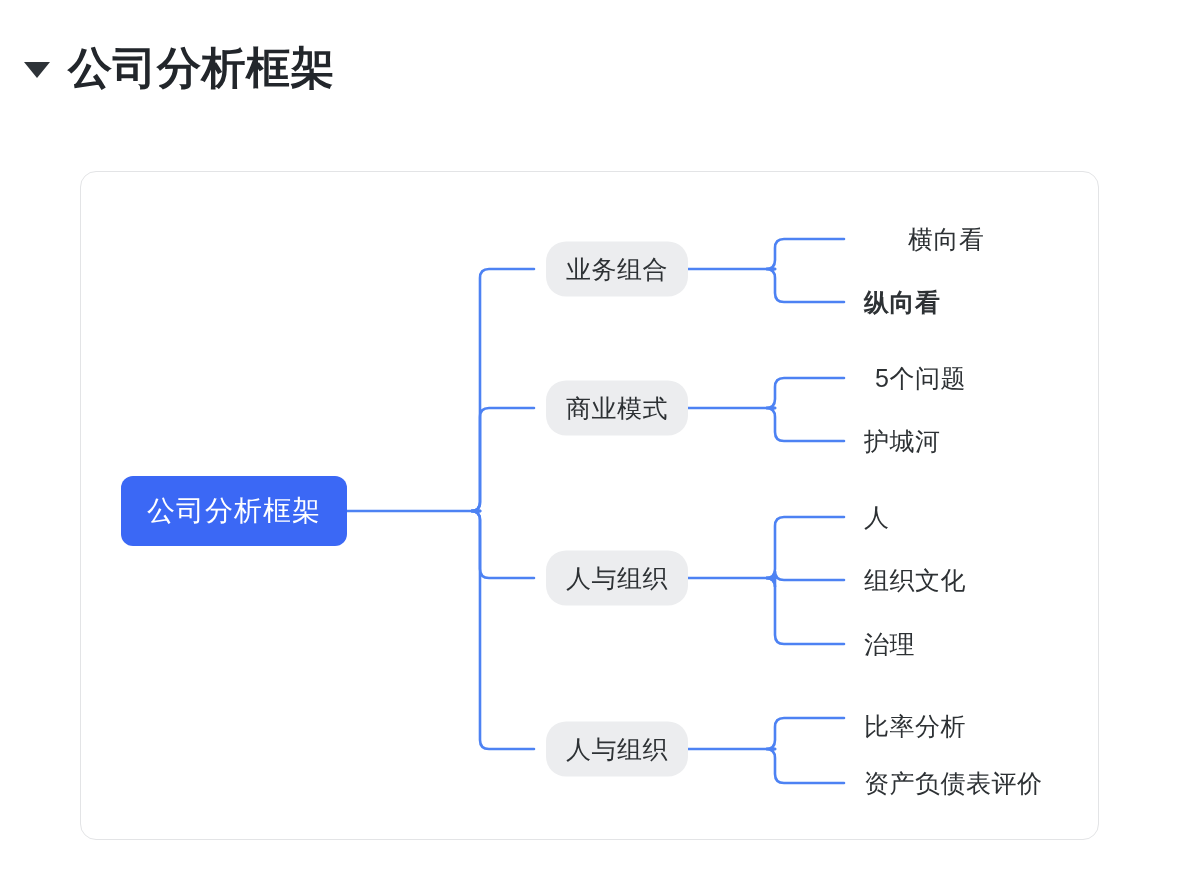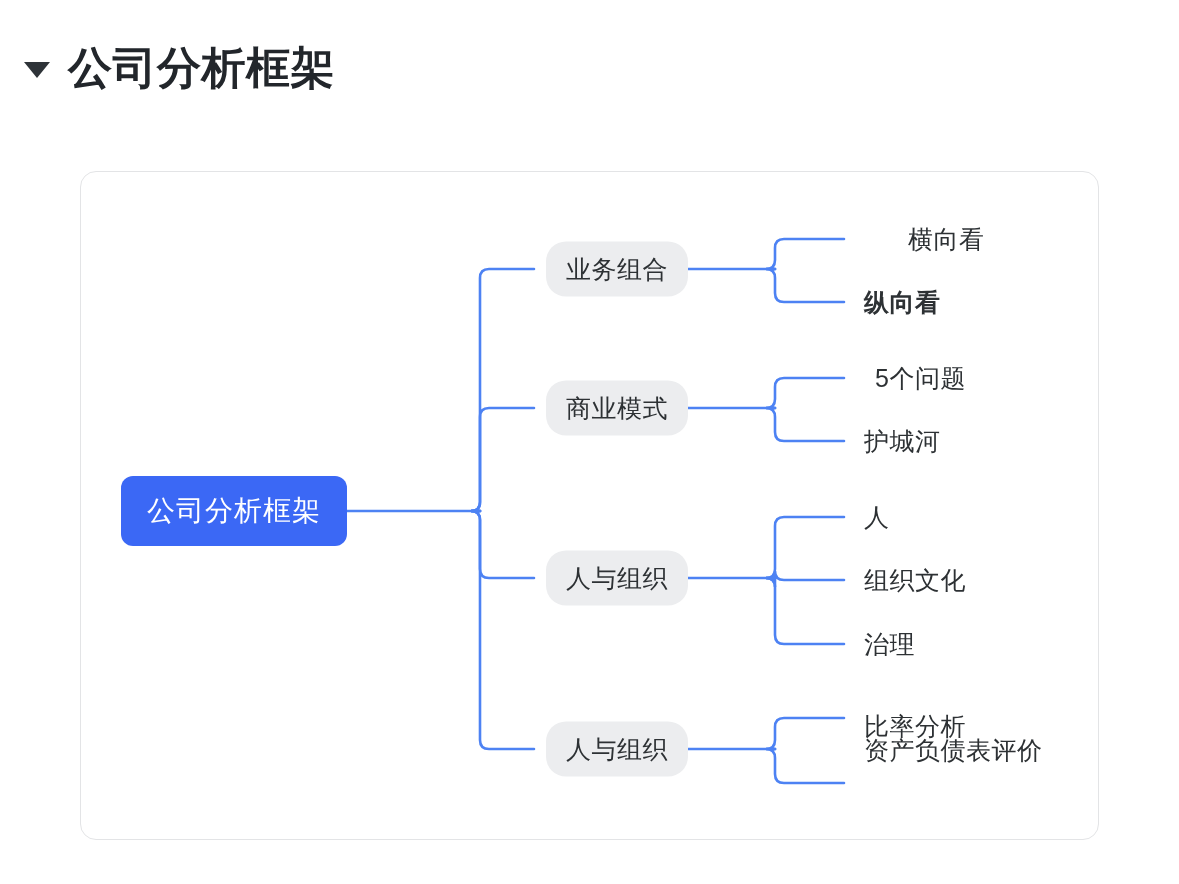--- a/index.html
+++ b/index.html
@@ -146,16 +146,16 @@
         <div class="node node-leaf" style="left: 783px; top: 130px; font-weight: bold;">纵向看</div>
         <div class="node node-branch" style="left: 465px; top: 236px;">商业模式</div>
         <div class="node node-leaf" style="left: 794px; top: 206px;">5个问题</div>
         <div class="node node-leaf" style="left: 783px; top: 269px; text-align: center;">护城河</div>
         <div class="node node-branch" style="left: 465px; top: 406px;">人与组织</div>
         <div class="node node-leaf" style="left: 783px; top: 345px;">人</div>
         <div class="node node-leaf" style="left: 783px; top: 408px;">组织文化</div>
         <div class="node node-leaf" style="left: 783px; top: 472px; font-family: Liberation Mono, monospace;">治理</div>
         <div class="node node-branch" style="left: 465px; top: 577px;">人与组织</div>
         <div class="node node-leaf" style="left: 783px; top: 546px; margin-top: 8px;">比率分析</div>
-        <div class="node node-leaf" style="left: 783px; top: 578px; font-family: Liberation Serif, serif;">资产负债表评价</div>
+        <div class="node node-leaf" style="left: 783px; top: 611px; font-family: Liberation Serif, serif;">资产负债表评价</div>
       </div>
   </div>
 </div>
 
 </body></html>

